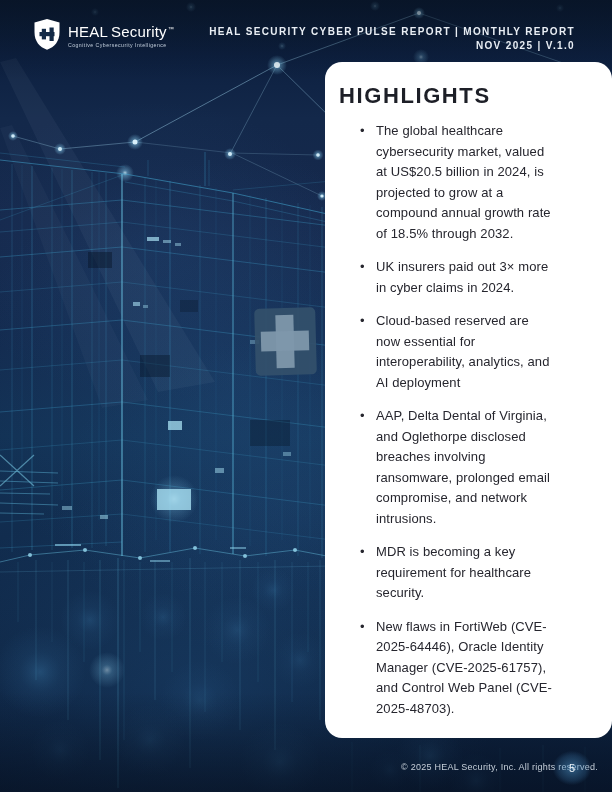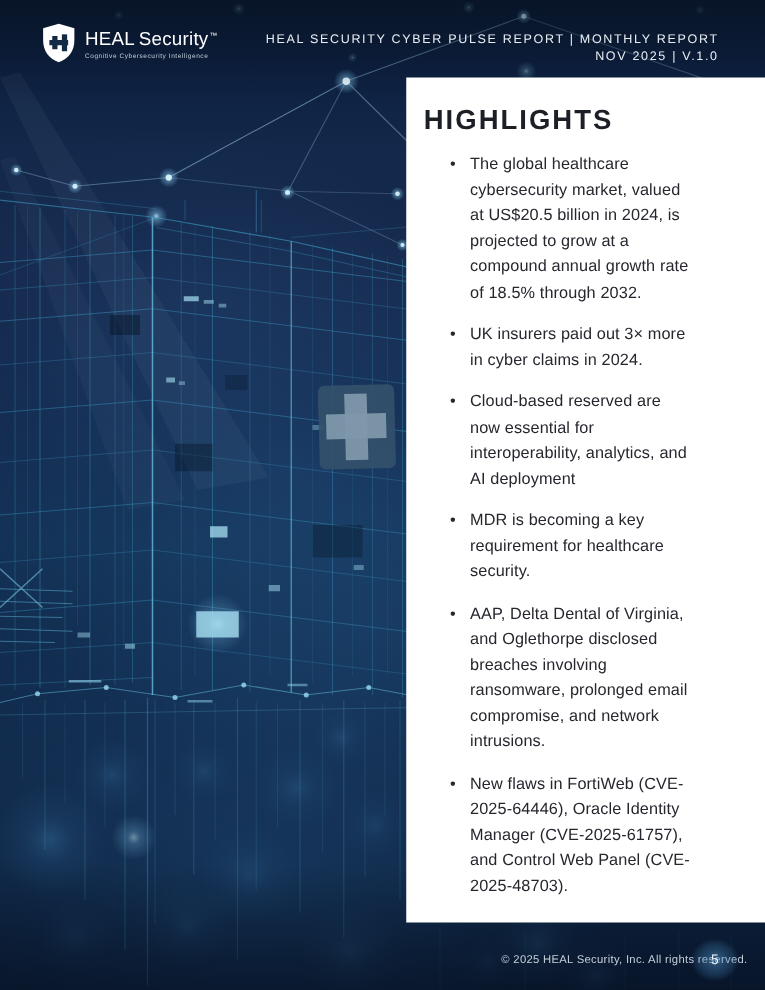--- a/index.html
+++ b/index.html
@@ -15,25 +15,25 @@
   
   .header{position:absolute;top:0;left:0;right:0;height:62px;z-index:3;}
   .logo{position:absolute;left:33px;top:18px;display:flex;align-items:flex-start;gap:7px;}
   .logo-text{color:#fff;padding-top:4px;}
   .brand{font-size:15px;line-height:15px;letter-spacing:.2px;white-space:nowrap;}
   .brand .b{font-weight:400;}
   .brand .r{font-weight:400;margin-left:3px;margin-top:36px;}
   .brand sup{font-size:6px;vertical-align:6px;margin-left:1px;}
   .tagline{font-size:5.2px;letter-spacing:.45px;color:#c3cfdc;margin-top:3px;white-space:nowrap;}
   .htitle{position:absolute;right:37px;top:25px;text-align:right;color:#e9eef4;
-    font-size:10px;line-height:13.5px;letter-spacing:1.35px;font-weight:400;white-space:nowrap;}
+    font-size:10px;line-height:13.5px;letter-spacing:1.35px;font-weight:700;white-space:nowrap;}
 
   
   .panel{position:absolute;left:325px;top:62px;right:0;bottom:54px;background:var(--panel-bg,#fff);
-    z-index:2;padding:21px 44px 0 14px;box-sizing:border-box;}
+    z-index:2;padding:21px 44px 0 14px;box-sizing:border-box;border-radius:17px;}
   .panel h1{margin:0;font-size:22px;line-height:26px;letter-spacing:1.6px;font-weight:600;
     color:#1d1f27;}
   .panel ul{list-style:none;margin:12px 15px 0;padding:0;}
   .panel li{position:relative;padding-left:22px;margin-bottom:13px;
     font-size:13px;line-height:20.5px;color:var(--text-dark,#26262e);letter-spacing:.1px;}
   .panel li::before{content:"\2022";position:absolute;left:6px;top:0;color:#26262e;}
 
   
   .copyright{position:absolute;left:0;right:14px;bottom:20px;text-align:right;z-index:3;
     font-size:9px;letter-spacing:.25px;color:var(--footer-text,#c6cfd9);}
@@ -307,22 +307,22 @@
       <div>NOV 2025 | V.1.0</div>
     </div>
   </div>
 
   <section class="panel">
     <h1>HIGHLIGHTS</h1>
     <ul>
       <li>The global healthcare cybersecurity market, valued at US$20.5 billion in 2024, is projected to grow at a compound annual growth rate of 18.5% through 2032.</li>
       <li>UK insurers paid out 3× more in cyber claims in 2024.</li>
       <li>Cloud-based reserved are now essential for interoperability, analytics, and AI deployment</li>
+      <li>AAP, Delta Dental of Virginia, and Oglethorpe disclosed breaches involving ransomware, prolonged email compromise, and network intrusions.</li>
       <li>MDR is becoming a key requirement for healthcare security.</li>
-      <li>AAP, Delta Dental of Virginia, and Oglethorpe disclosed breaches involving ransomware, prolonged email compromise, and network intrusions.</li>
       <li>New flaws in FortiWeb (CVE-2025-64446), Oracle Identity Manager (CVE-2025-61757), and Control Web Panel (CVE-2025-48703).</li>
     </ul>
   </section>
 
   <div class="copyright">© 2025 HEAL Security, Inc. All rights reserved.</div>
   <div class="page-num">5</div>
 
 </div>
 
 </body></html>

